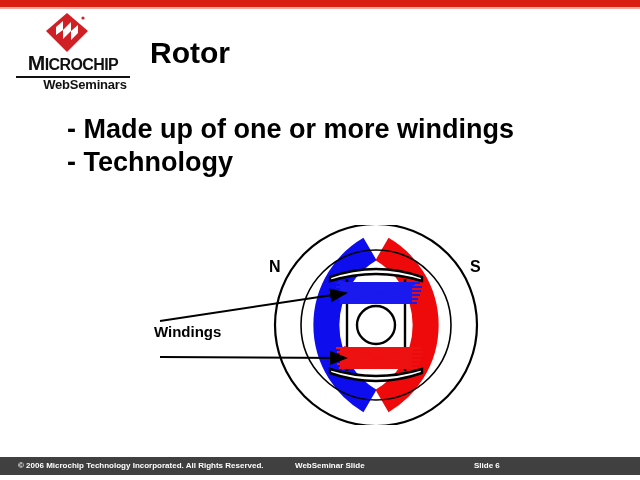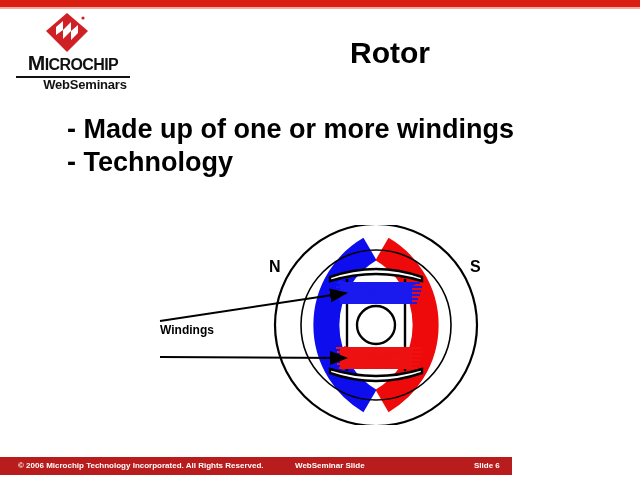--- a/index.html
+++ b/index.html
@@ -72,21 +72,21 @@
     font-size: 13px;
     color: #111111;
     letter-spacing: -0.2px;
   }
 
   
   #slide-title {
     position: absolute;
     left: 150px; top: 36px;
     width: 480px;
-    text-align: center;
+    text-align: left;
     font-family: "Liberation Sans", sans-serif;
     font-weight: bold;
     font-size: 30px;
     color: #000000;
   }
 
   
   #bullets {
     position: absolute;
     left: 48px; top: 113px;
@@ -115,34 +115,34 @@
     font-family: "Liberation Sans", sans-serif;
     font-weight: bold;
     font-size: 16px;
     color: #000000;
   }
   #pole-label-n { left: 129px; top: 33px; }
   #pole-label-s { left: 330px; top: 33px; }
 
   #windings-label {
     position: absolute;
-    left: 20px; top: 98px;
-    font-family: "Liberation Sans", sans-serif;
-    font-weight: bold;
-    font-size: 12px;
+    left: 14px; top: 98px;
+    font-family: "Liberation Sans", sans-serif;
+    font-weight: bold;
+    font-size: 15px;
     color: #000000;
     text-align: right;
   }
 
   
   #footer {
     position: absolute;
     left: 0; top: 457px;
-    width: 512px; height: 18px;
-    background: #b91c1c;
+    width: 640px; height: 18px;
+    background: #404040;
   }
   .footer-text {
     position: absolute;
     top: 4px;
     font-family: "Liberation Sans", sans-serif;
     font-weight: bold;
     font-size: 8px;
     color: #ffffff;
     white-space: nowrap;
   }

